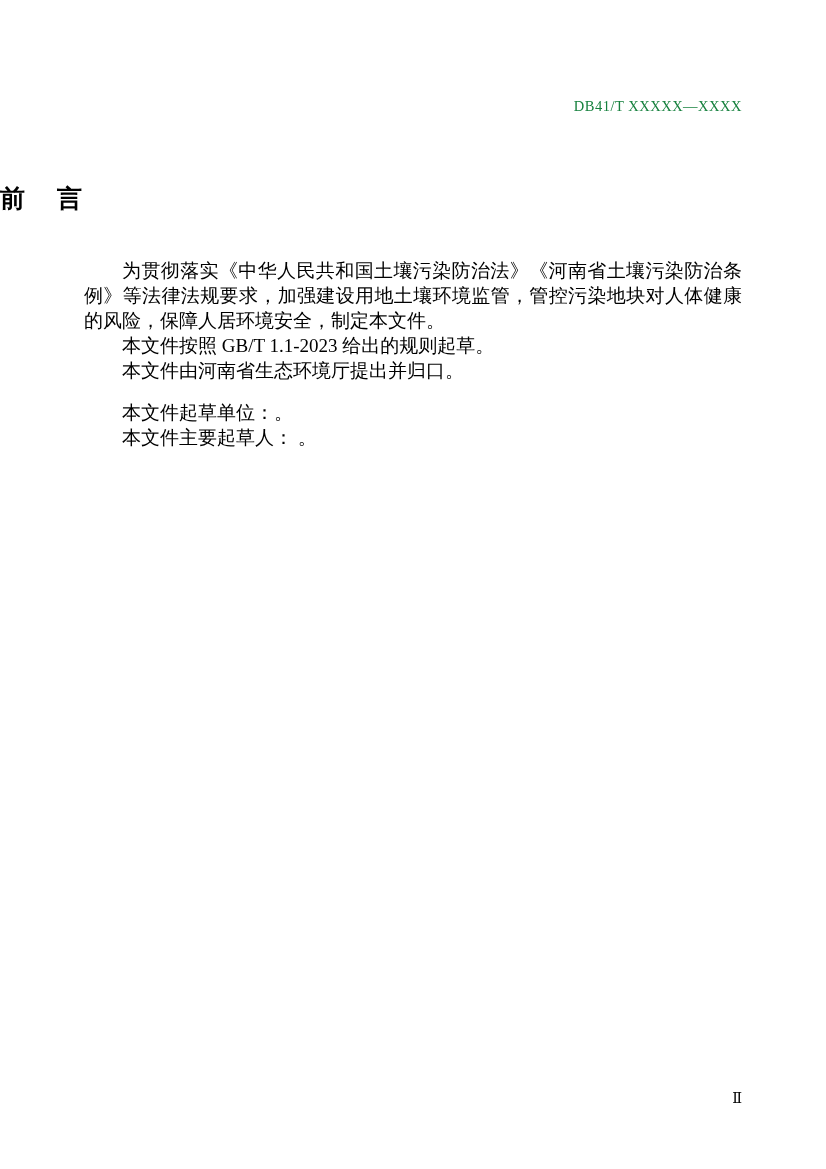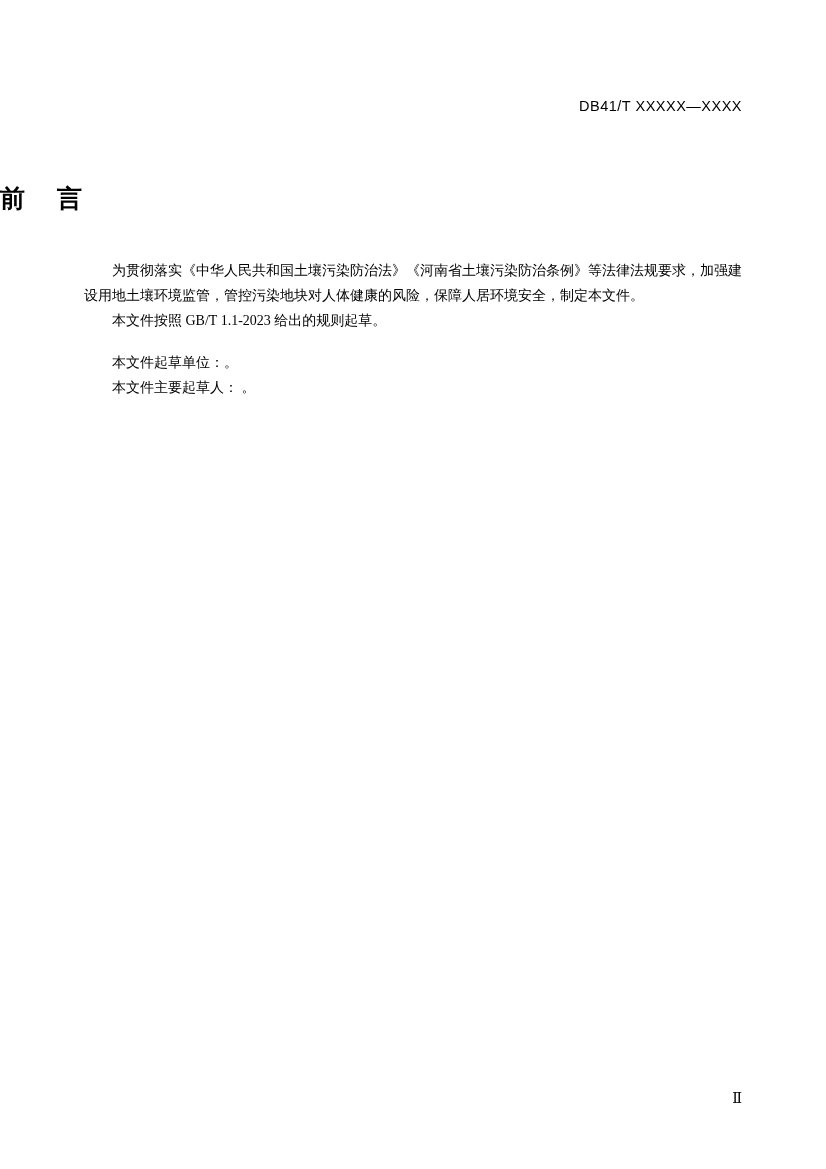--- a/index.html
+++ b/index.html
@@ -14,24 +14,24 @@
     background: #ffffff;
     margin: 0 auto;
     overflow: hidden;
     font-family: "Liberation Serif", "DejaVu Serif", serif;
     color: #000000;
   }
   .header-code {
     position: absolute;
     top: 98px;
     right: 84px;
-    font-family: Liberation Sans, sans-serif;
+    font-family: Liberation Serif, serif;
     font-size: 14.5px;
     letter-spacing: 0.5px;
-    color: #000000;
+    color: #15803d;
     white-space: nowrap;
   }
   .doc-title {
     position: absolute;
     top: 182px;
     left: 0;
     width: 100%;
     text-align: left;
     font-size: 25px;
     font-weight: bold;
@@ -42,21 +42,21 @@
     display: inline-block;
     width: 30px;
   }
   .body-block {
     position: absolute;
     left: 84px;
     right: 84px;
     top: 258px;
   }
   .para {
-    font-size: 14px;
+    font-size: 19px;
     line-height: 25px;
     text-align: justify;
     text-justify: inter-ideograph;
     margin: 0 0 0 0;
   }
   .para.indent {
     text-indent: 2em;
   }
   .para.spaced-top {
     margin-top: 17px;
@@ -76,19 +76,20 @@
 
   <div class="header-code">DB41/T XXXXX—XXXX</div>
 
   <div class="doc-title">
     <span>前</span><span class="gap"></span><span>言</span>
   </div>
 
   <div class="body-block">
     <p class="para indent">为贯彻落实《中华人民共和国土壤污染防治法》《河南省土壤污染防治条例》等法律法规要求，加强建设用地土壤环境监管，管控污染地块对人体健康的风险，保障人居环境安全，制定本文件。</p>
     <p class="para indent">本文件按照 GB/T 1.1-2023 给出的规则起草。</p>
+    <p class="para indent">本文件由河南省生态环境厅提出并归口。</p>
     <p class="para indent spaced-top">本文件起草单位：。</p>
     <p class="para indent">本文件主要起草人：    。</p>
   </div>
 
   <div class="page-number">Ⅱ</div>
 
 </div>
 
 </body></html>

